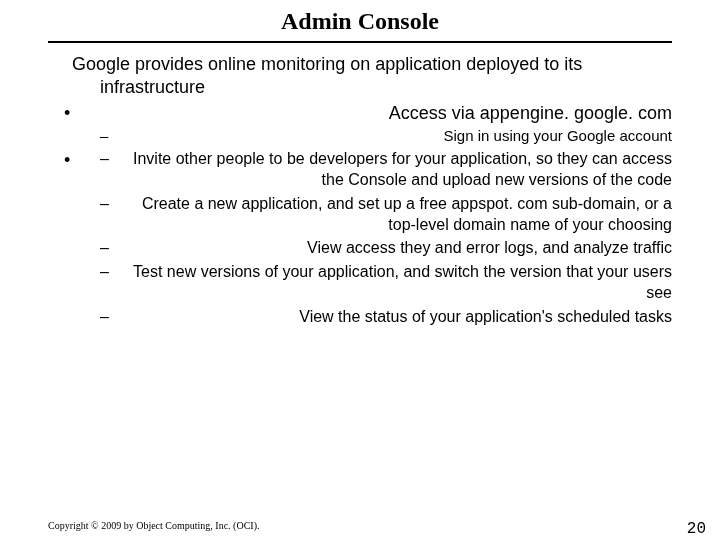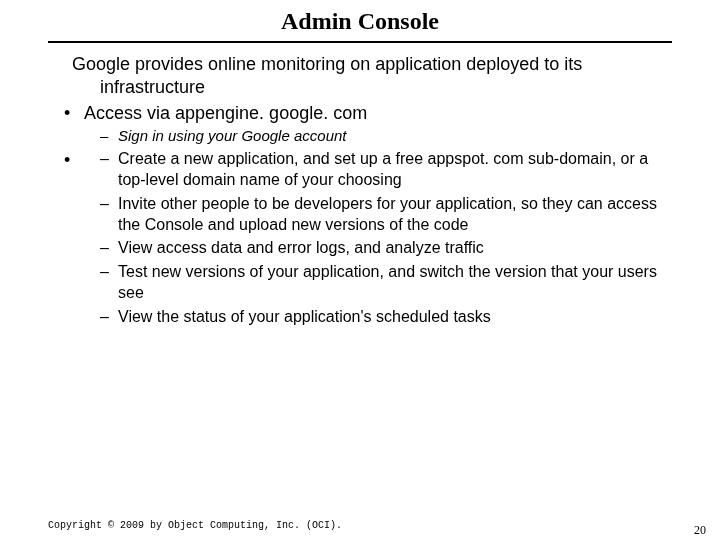--- a/index.html
+++ b/index.html
@@ -37,20 +37,21 @@
   .lead {
     margin: 0 0 4px 16px;
     padding-left: 28px;
     text-indent: -28px;
   }
   .lead::before { content: ""; }
   ul.level1 {
     list-style: none;
     margin: 0;
     padding: 0 0 0 28px;
+    text-align: right;
   }
   ul.level1 > li {
     position: relative;
     padding-left: 0;
     margin: 2px 0;
   }
   ul.level1 > li::before {
     content: "•";
     position: absolute;
     left: -20px;
@@ -58,21 +59,20 @@
   }
   ul.level2 {
     list-style: none;
     margin: 2px 0 4px 0;
     padding: 0 0 0 34px;
     font-size: 15px;
   }
   ul.level2 > li {
     position: relative;
     margin: 2px 0;
-    font-style: italic;
   }
   ul.level2 > li::before {
     content: "–";
     position: absolute;
     left: -18px;
     top: 0;
   }
   ul.level2b {
     list-style: none;
     margin: 4px 0 0 0;
@@ -87,31 +87,31 @@
   ul.level2b > li::before {
     content: "–";
     position: absolute;
     left: -18px;
     top: 0;
   }
   .footer-left {
     position: absolute;
     left: 48px;
     bottom: 16px;
-    font-family: Liberation Mono, monospace;
+    font-family: Liberation Serif, serif;
     font-size: 10px;
     line-height: 1.2;
     margin-top: 6px;
   }
   .footer-right {
     position: absolute;
     right: 14px;
     bottom: 10px;
-    font-family: Liberation Serif, serif;
-    font-size: 12px;
+    font-family: Liberation Mono, monospace;
+    font-size: 16px;
   }
 </style>
 </head>
 <body>
 
 <div class="slide">
 
   <h1 class="title">Admin Console</h1>
   <hr class="title-rule">
 
@@ -120,23 +120,23 @@
 
     <ul class="level1">
       <li>
         <span>Access via appengine. google. com</span>
         <ul class="level2">
           <li>Sign in using your Google account</li>
         </ul>
       </li>
       <li>
         <ul class="level2b">
+          <li>Invite other people to be developers for your application, so they can access the Console and upload new versions of the code</li>
           <li>Create a new application, and set up a free appspot. com sub-domain, or a top-level domain name of your choosing</li>
-          <li>Invite other people to be developers for your application, so they can access the Console and upload new versions of the code</li>
-          <li>View access data and error logs, and analyze traffic</li>
+          <li>View access they and error logs, and analyze traffic</li>
           <li>Test new versions of your application, and switch the version that your users see</li>
           <li>View the status of your application's scheduled tasks</li>
         </ul>
       </li>
     </ul>
   </div>
 
   <div class="footer-left">
     <div>Copyright © 2009 by Object Computing, Inc. (OCI).</div>
   </div>

